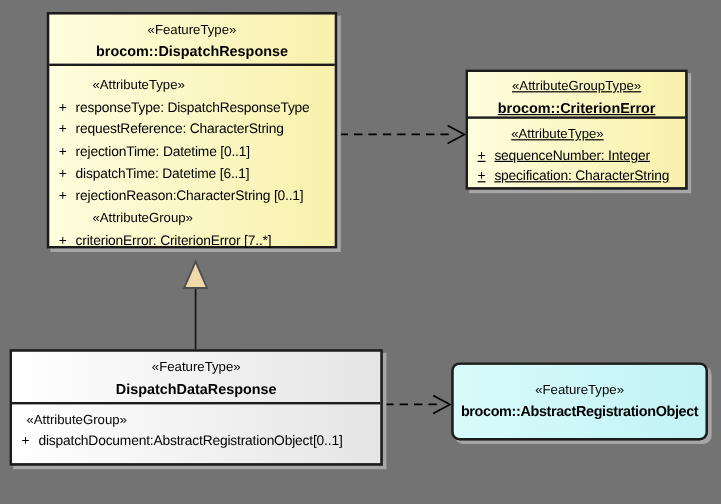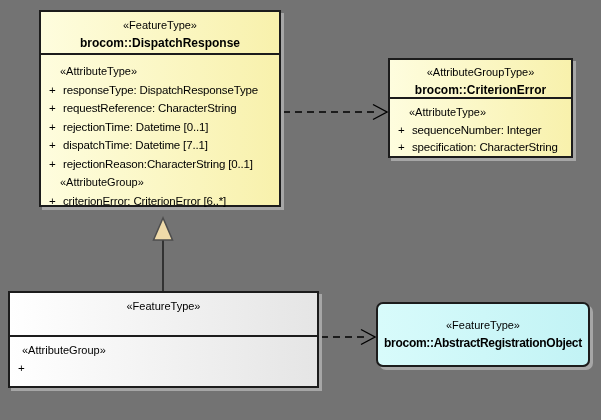--- a/index.html
+++ b/index.html
@@ -29,21 +29,21 @@
     border-bottom:2px solid #1c1c1c;
     padding-top:5px;
   }
   .hdr.noline{border-bottom:none;}
   .stereo{font-size:11px;line-height:17px;}
   .cname{font-size:12px;font-weight:bold;line-height:18px;white-space:nowrap;}
   .cname.it{letter-spacing:-0.3px;}
   .body{box-sizing:border-box;padding-top:7px;}
   .srow{
     font-size:11px;
-    padding-left:19px;
+    padding-left:36px;
     white-space:nowrap;
   }
   .arow{
     display:flex;
     font-size:11.5px;
     letter-spacing:-0.15px;
     white-space:nowrap;
   }
   .vis{width:14px;padding-left:8px;flex:0 0 auto;}
   .rh1 .srow,.rh1 .arow{height:18.5px;line-height:18.5px;}
@@ -87,60 +87,62 @@
       <div class="arow">
         <span class="vis">+</span>
         <span>requestReference: CharacterString</span>
       </div>
       <div class="arow">
         <span class="vis">+</span>
         <span>rejectionTime: Datetime [0..1]</span>
       </div>
       <div class="arow">
         <span class="vis">+</span>
-        <span>dispatchTime: Datetime [7..1]</span>
+        <span>dispatchTime: Datetime [6..1]</span>
       </div>
       <div class="arow">
         <span class="vis">+</span>
         <span>rejectionReason:CharacterString [0..1]</span>
       </div>
       <div class="srow">«AttributeGroup»</div>
       <div class="arow">
         <span class="vis">+</span>
-        <span>criterionError: CriterionError [6..*]</span>
+        <span>criterionError: CriterionError [7..*]</span>
       </div>
     </div>
   </div>
 
-  <div class="uml-box rh2" style="left:388px;top:58px;width:185px;height:100px;">
+  <div class="uml-box rh2" style="left:388px;top:58px;width:185px;height:100px;text-decoration:underline;">
     <div class="hdr" style="height:39px;padding-top:4px;">
       <div class="stereo">«AttributeGroupType»</div>
       <div class="cname">brocom::CriterionError</div>
     </div>
     <div class="body" style="padding-top:5px;">
       <div class="srow">«AttributeType»</div>
       <div class="arow">
         <span class="vis">+</span>
         <span>sequenceNumber: Integer</span>
       </div>
       <div class="arow">
         <span class="vis">+</span>
         <span>specification: CharacterString</span>
       </div>
     </div>
   </div>
 
   <div class="uml-box neutral rh2" style="left:8px;top:291px;width:311px;height:97px;">
     <div class="hdr" style="height:44px;">
       <div class="stereo">«FeatureType»</div>
+      <div class="cname">DispatchDataResponse</div>
     </div>
     <div class="body" style="padding-top:5px;">
       <div class="srow" style="padding-left:12px;">«AttributeGroup»</div>
       <div class="arow">
         <span class="vis">+</span>
+        <span>dispatchDocument:AbstractRegistrationObject[0..1]</span>
       </div>
     </div>
   </div>
 
   <div class="uml-box cyan" style="left:376px;top:302px;width:214px;height:65px;">
     <div class="hdr noline" style="height:100%;padding-top:13px;">
       <div class="stereo">«FeatureType»</div>
       <div class="cname it">brocom::AbstractRegistrationObject</div>
     </div>
   </div>

